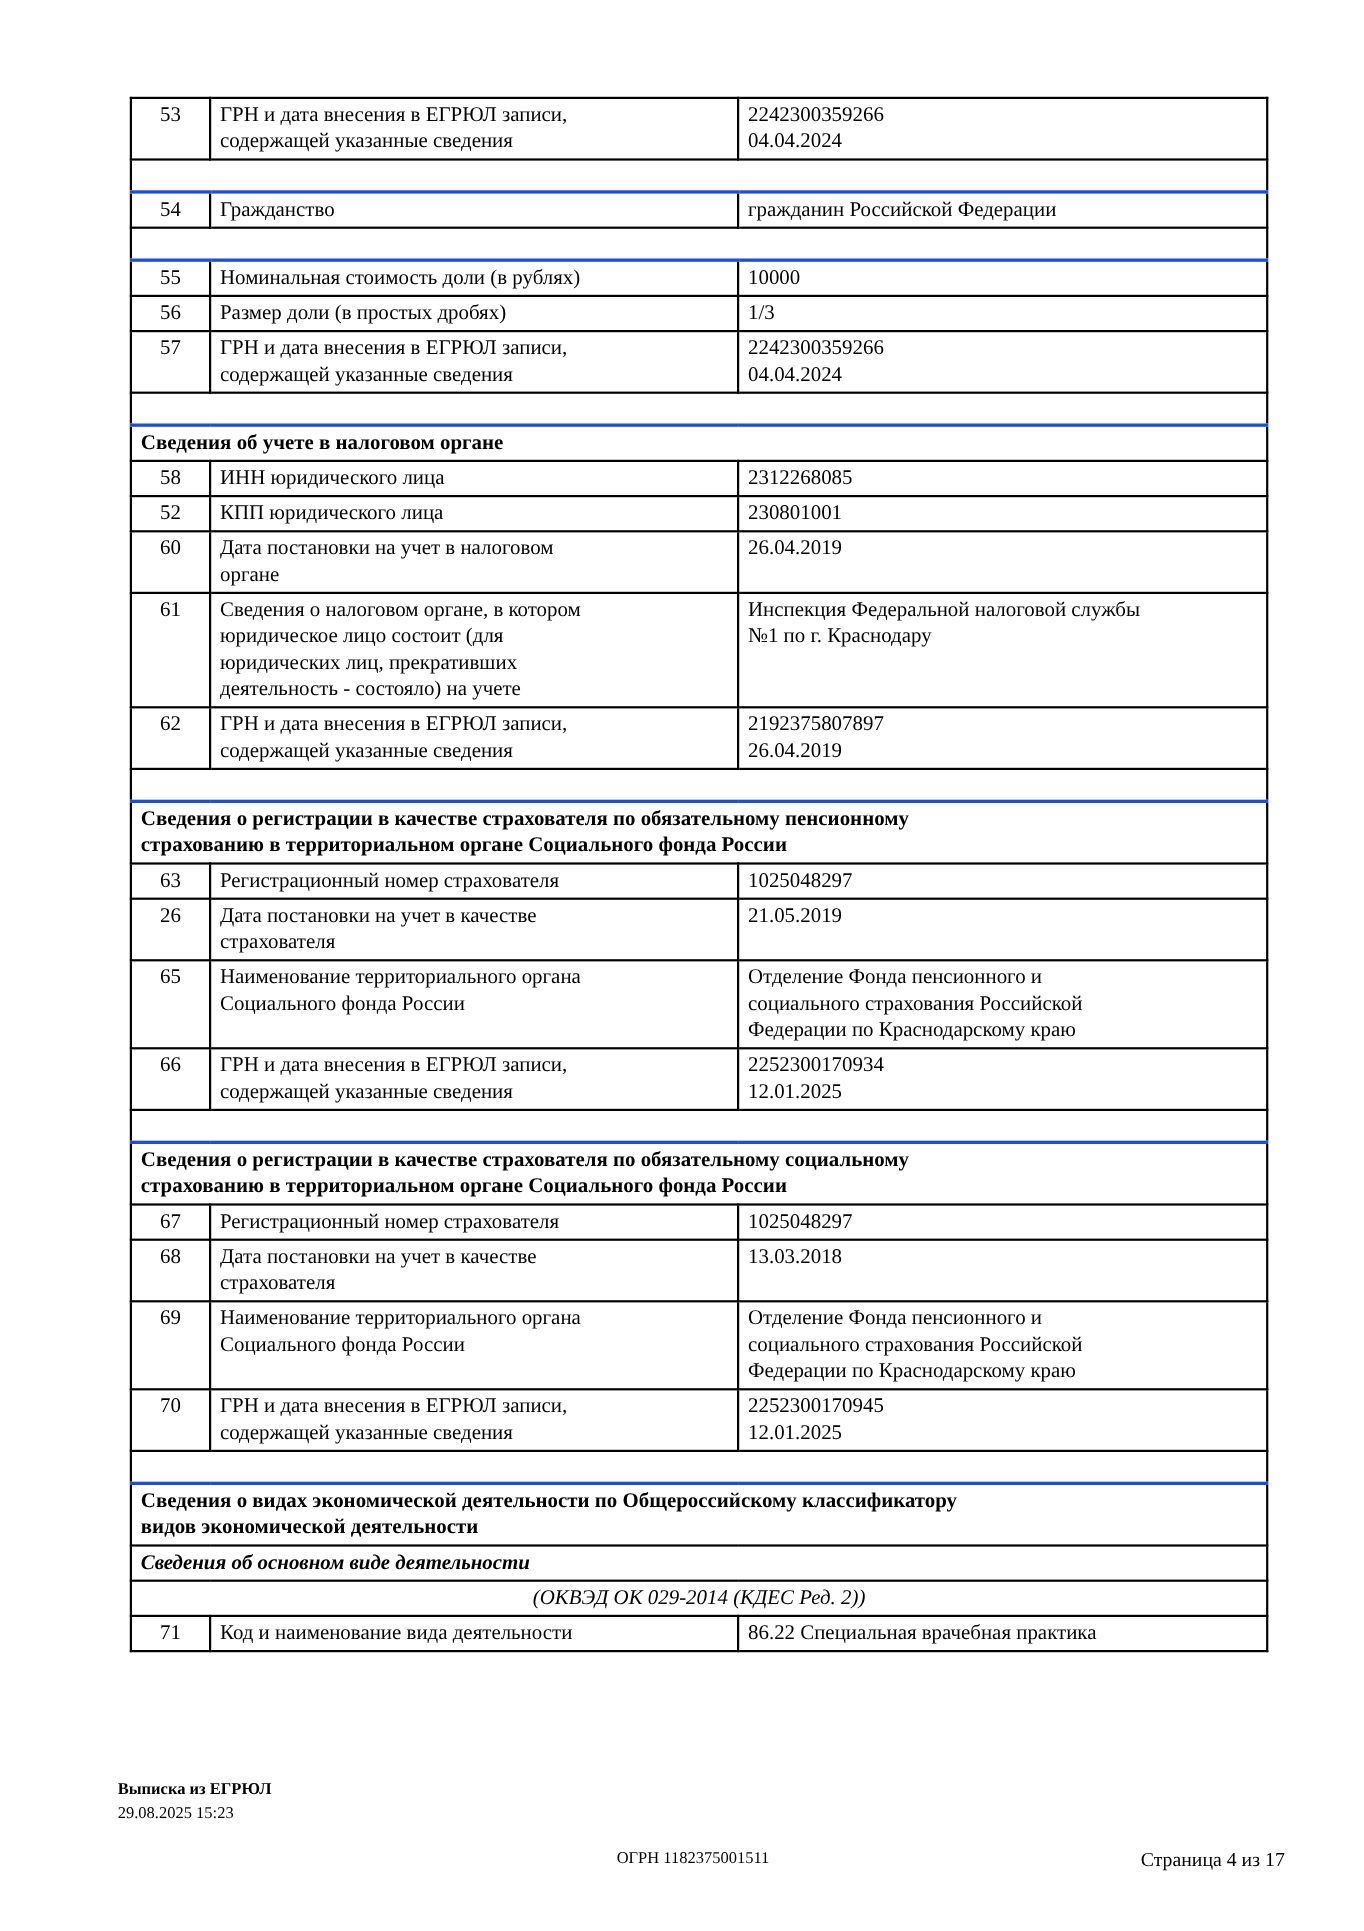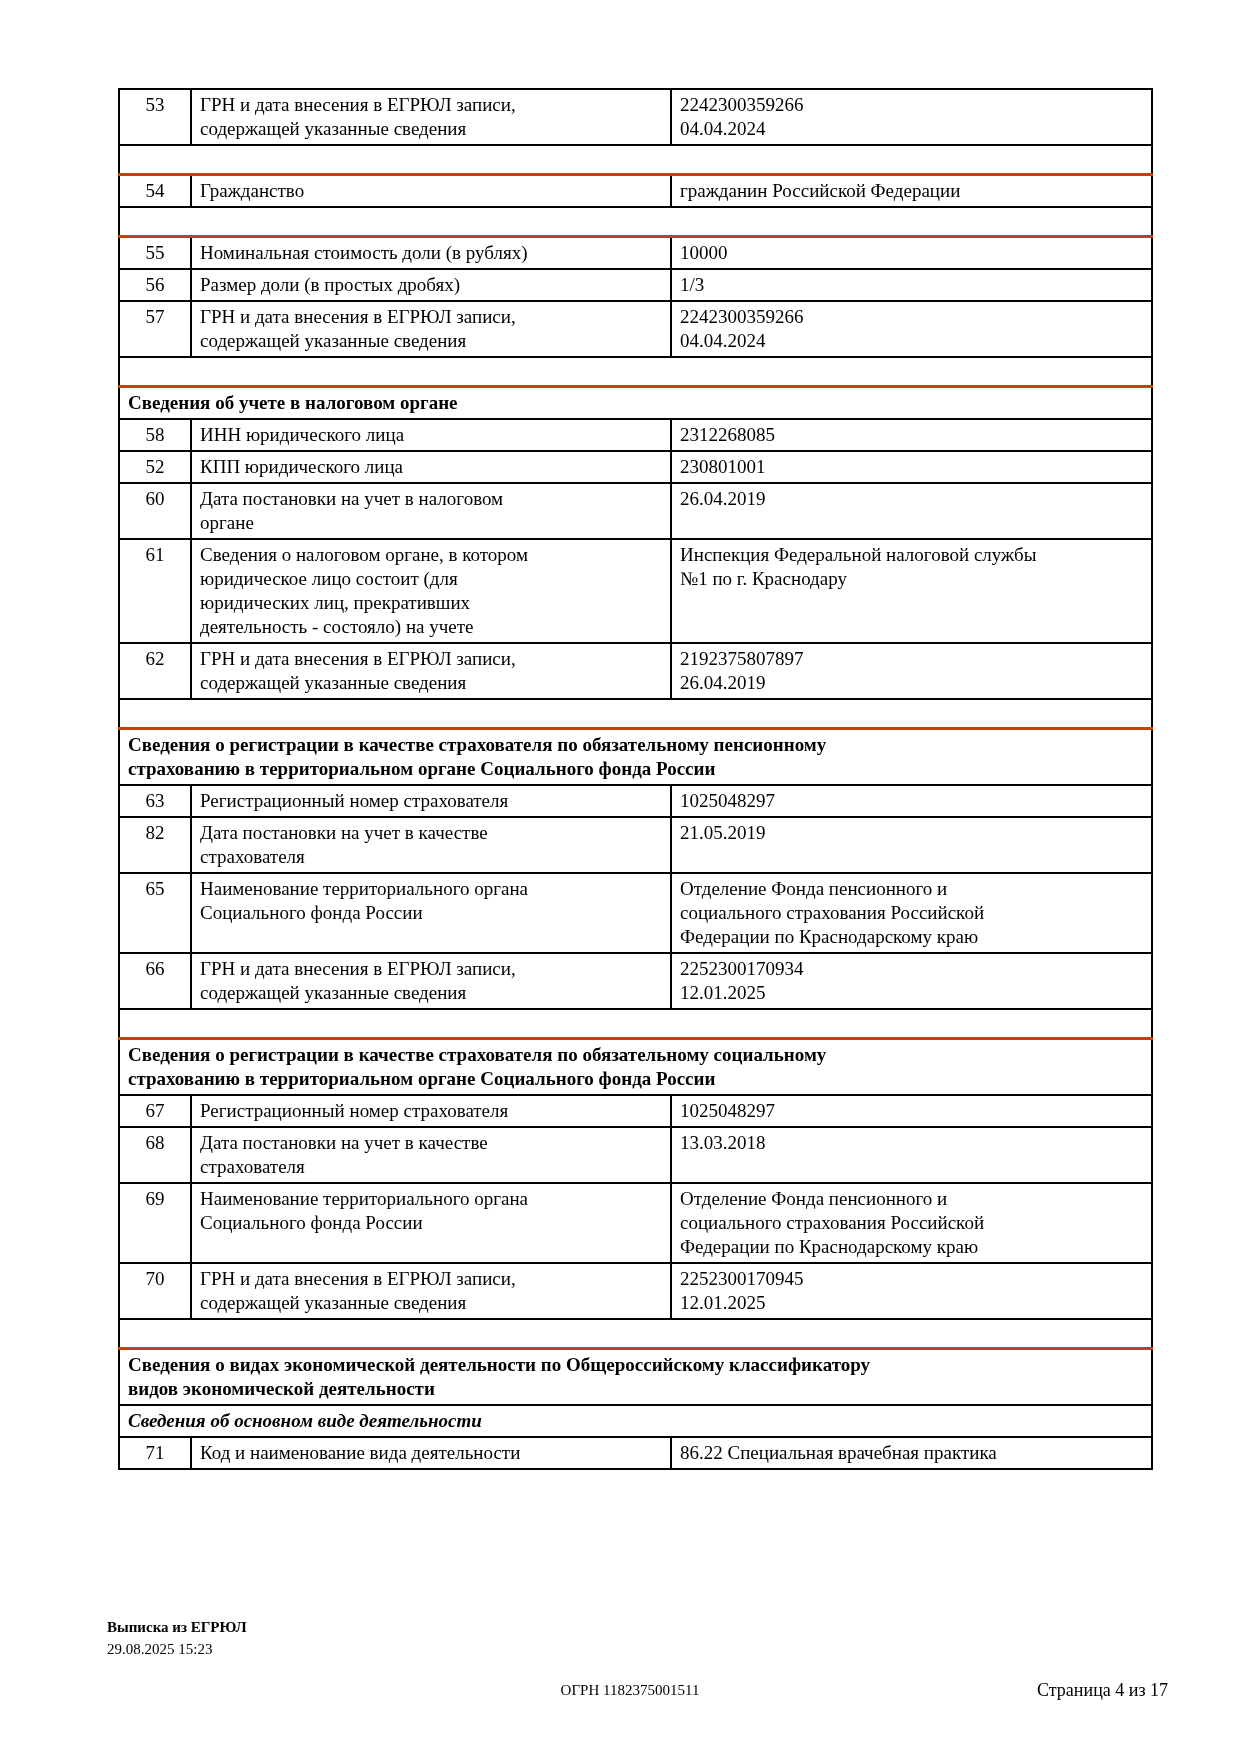--- a/index.html
+++ b/index.html
@@ -54,21 +54,21 @@
   }
   td.c-sub-i {
     font-style: italic;
     text-align: center;
   }
   tr.spacer td {
     height: 27px;
     padding: 0;
   }
   tr.thick-top td {
-    border-top: 3px solid #c2410c;
+    border-top: 3px solid #1d4ed8;
   }
   .footer-left {
     position: absolute;
     left: 107px;
     top: 1616px;
     font-size: 15px;
     line-height: 22px;
   }
   .footer-left .doc-type {
     font-weight: bold;
@@ -200,21 +200,21 @@
 страхованию в территориальном органе Социального фонда России</td>
       </tr>
 
       <tr>
         <td class="c-num">63</td>
         <td class="c-label">Регистрационный номер страхователя</td>
         <td class="c-value">1025048297</td>
       </tr>
 
       <tr>
-        <td class="c-num">82</td>
+        <td class="c-num">26</td>
         <td class="c-label">Дата постановки на учет в качестве
 страхователя</td>
         <td class="c-value">21.05.2019</td>
       </tr>
 
       <tr>
         <td class="c-num">65</td>
         <td class="c-label">Наименование территориального органа
 Социального фонда России</td>
         <td class="c-value">Отделение Фонда пенсионного и
@@ -275,20 +275,23 @@
 
       <tr class="thick-top">
         <td colspan="3" class="c-section">Сведения о видах экономической деятельности по Общероссийскому классификатору
 видов экономической деятельности</td>
       </tr>
 
       <tr>
         <td colspan="3" class="c-sub-bi">Сведения об основном виде деятельности</td>
       </tr>
 
+      <tr>
+        <td colspan="3" class="c-sub-i">(ОКВЭД ОК 029-2014 (КДЕС Ред. 2))</td>
+      </tr>
 
       <tr>
         <td class="c-num">71</td>
         <td class="c-label">Код и наименование вида деятельности</td>
         <td class="c-value">86.22 Специальная врачебная практика</td>
       </tr>
 
     </tbody>
   </table>
 

